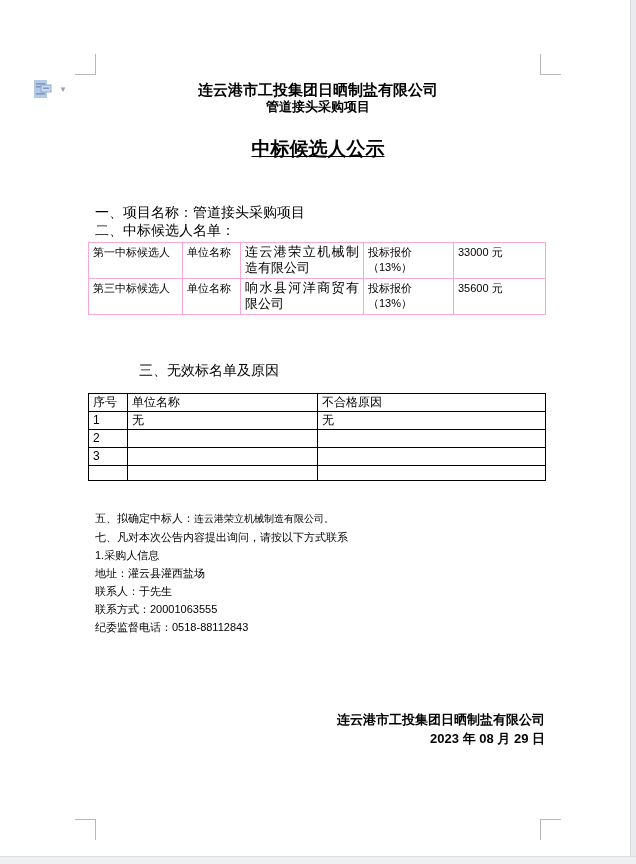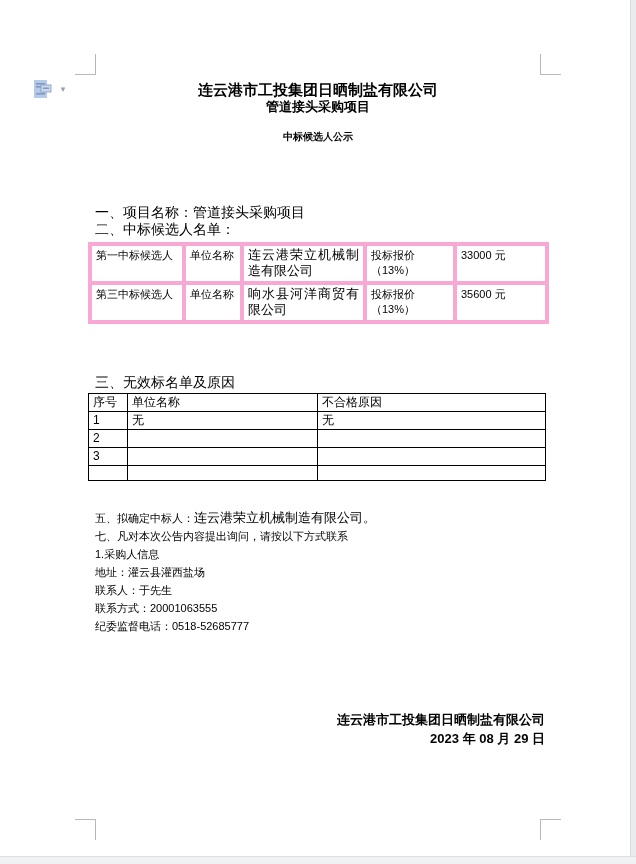--- a/index.html
+++ b/index.html
@@ -20,41 +20,41 @@
   .crop.bl { left:75px;  top:819px; border-right:1px solid #b8b8b8; border-top:1px solid #b8b8b8; }
   .crop.br { left:540px; top:819px; border-left:1px solid #b8b8b8;  border-top:1px solid #b8b8b8; }
   
   .float-btn { position:absolute; left:32px; top:79px; width:21px; height:22px; }
   .dropdown-arrow { position:absolute; left:57px; top:83px; width:12px; height:12px;
                     color:#9aa0a6; font-size:9px; line-height:12px; text-align:center; }
   
   .title { position:absolute; left:95px; width:446px; text-align:center; font-weight:bold; }
   .title1 { top:81px;  font-size:15px; }
   .title2 { top:98px; font-size:13px;text-align:center; }
-  .title3 { top:130px; font-size:10px; }
+  .title3 { top:136px; font-size:19px;text-decoration:underline; }
   
   .bodyline { position:absolute; left:95px; font-size:14px; line-height:18px; white-space:nowrap; }
   .line-s1 { top:203px; }
-  .line-s2 { top:221px;font-family:Liberation Mono, monospace; }
-  .line-s3 { top:373px; }
+  .line-s2 { top:221px; }
+  .line-s3 { top:361px;margin-left:44px; }
   
   table { border-collapse:collapse; table-layout:fixed; }
   .t1 { position:absolute; left:88px; top:242px; width:457px; }
-  .t1 td { border:4px solid #f9a8d4; font-size:11px; line-height:15px;
+  .t1 td { border:1px solid #f9a8d4; font-size:11px; line-height:15px;
            padding:2px 4px; vertical-align:top; }
   .t1 tr { height:34px; }
   .t1 td.company { font-size:13px; line-height:16px; padding-top:1px; text-align:justify; }
   
   .t2 { position:absolute; left:88px; top:393px; width:457px; }
   .t2 td { border:1px solid #000; font-size:12px; line-height:15px;
            padding:1px 4px; vertical-align:top; }
   
   .paras { position:absolute; left:95px; top:509px; width:451px;
            font-size:11px; line-height:18px; }
-  .paras .big { font-size:13px; }
+  .paras .big { font-size:10px; }
   
   .sig { position:absolute; left:95px; top:710px; width:450px; text-align:right;
          font-weight:bold; font-size:13px; line-height:19px; }
 </style>
 </head>
 <body>
 
 <div class="edge-right"></div>
 <div class="edge-bottom"></div>
 <div class="crop tl"></div>
@@ -144,19 +144,19 @@
 </tbody>
   </table>
 
 <div class="paras">
   <div><span>五、拟确定中标人：</span><span class="big">连云港荣立机械制造有限公司。</span></div>
   <div>七、凡对本次公告内容提出询问，请按以下方式联系</div>
   <div>1.采购人信息</div>
   <div>地址：灌云县灌西盐场</div>
   <div>联系人：于先生</div>
   <div>联系方式：20001063555</div>
-  <div>纪委监督电话：0518-52685777</div>
+  <div>纪委监督电话：0518-88112843</div>
 </div>
 
 <div class="sig">
   <div>连云港市工投集团日晒制盐有限公司</div>
   <div>2023 年 08 月 29 日</div>
 </div>
 
 </body></html>

